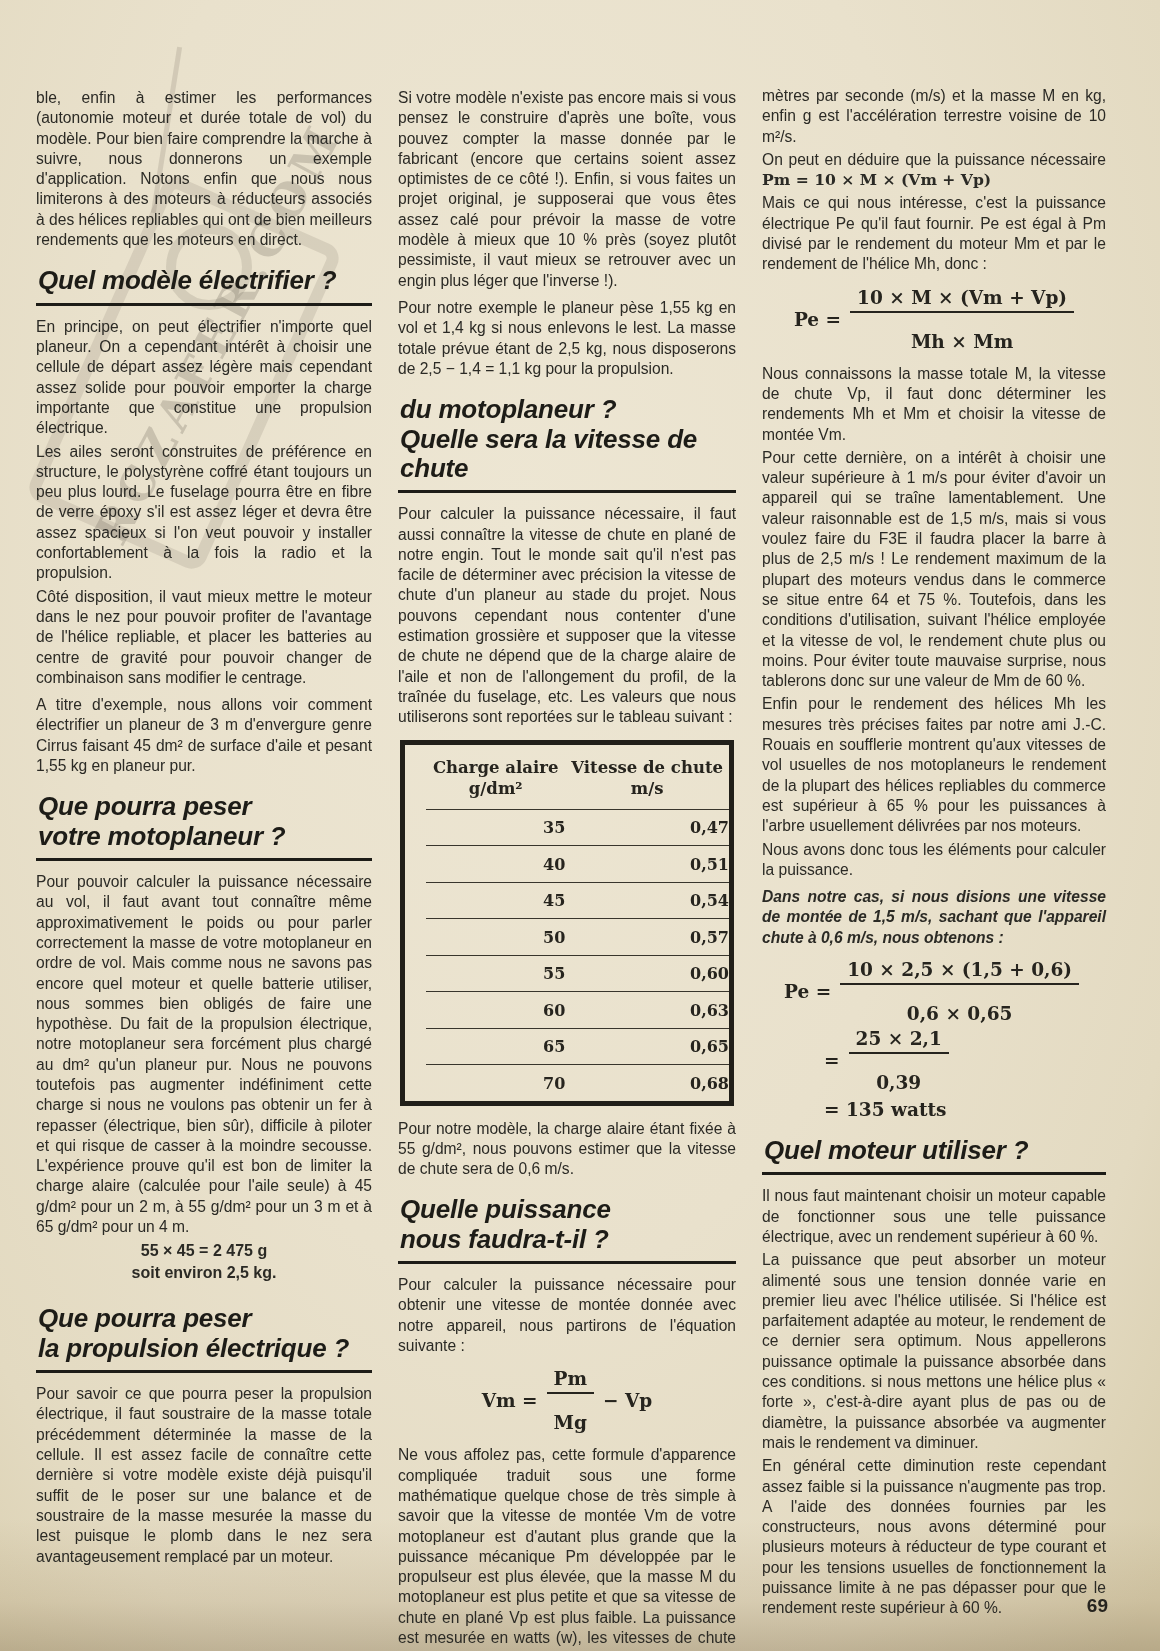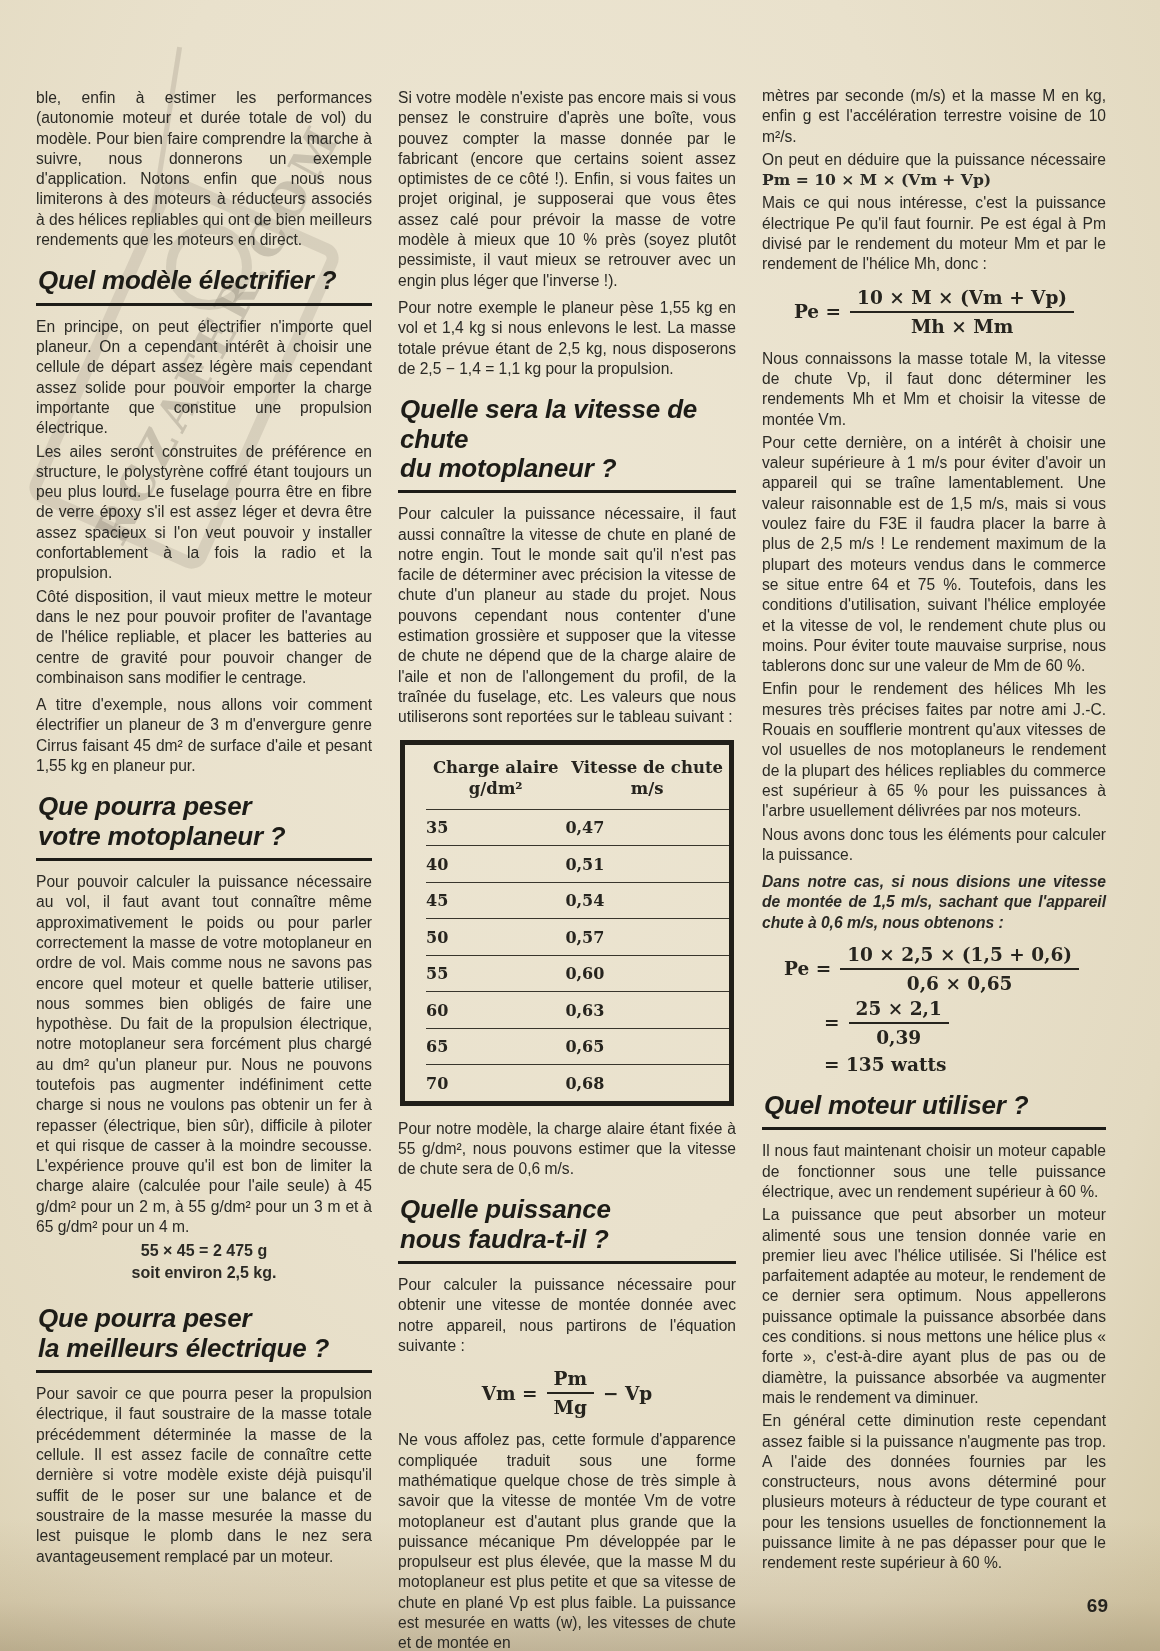--- a/index.html
+++ b/index.html
@@ -46,30 +46,30 @@
   .sinktable{
     margin:12px 2px 13px 2px;
     border:5px solid #211f19;
     font-family:"DejaVu Serif", serif;
     font-weight:bold;color:#26241e;padding-left:21px;
   }
   .trow{display:grid;grid-template-columns:46% 54%;}
   .thead{padding:12px 0 10px 0;}
   .thead .cell{text-align:center;font-size:16.5px;line-height:21px;}
   .trow.data{border-top:1.6px solid #38352c;}
-  .trow.data .cell{text-align:left;font-size:16px;padding:8.5px 0 8px 0;}
+  .trow.data .cell{text-align:right;font-size:16px;padding:8.5px 0 8px 0;}
   
   .formula{
     display:flex;justify-content:center;align-items:center;gap:9px;
     font-family:"DejaVu Serif", serif;font-weight:bold;color:#26241e;
     font-size:18.5px;margin:12px 0 12px 0;
   }
   .frac{display:inline-block;text-align:center;}
   .frac .num{padding:0 7px 3px 7px;}
-  .frac .den{border-top:2.5px solid #26241e;padding:3px 7px 0 7px;}
+  .frac .den{border-top:2.5px solid #26241e;padding:18px 7px 0 7px;}
   .calcblock{font-family:"DejaVu Serif", serif;font-weight:bold;color:#26241e;font-size:18.5px;margin:10px 0 8px 0;}
   .calcrow{display:flex;align-items:center;gap:9px;margin-bottom:4px;}
   .calcrow.r1{margin-left:22px;}
   .calcrow.r2{margin-left:62px;}
   .calcrow.r3{margin-left:62px;margin-top:6px;}
   
   .pagenum{position:absolute;right:52px;bottom:34px;font-weight:bold;font-size:19px;color:#26241e;z-index:1;}
 </style>
 </head>
 <body>
@@ -96,31 +96,31 @@
       <div>Que pourra peser</div>
       <div>votre motoplaneur ?</div>
     </div>
     <p class="body">Pour pouvoir calculer la puissance nécessaire au vol, il faut avant tout connaître même approximativement le poids ou pour parler correctement la masse de votre motoplaneur en ordre de vol. Mais comme nous ne savons pas encore quel moteur et quelle batterie utiliser, nous sommes bien obligés de faire une hypothèse. Du fait de la propulsion électrique, notre motoplaneur sera forcément plus chargé au dm² qu'un planeur pur. Nous ne pouvons toutefois pas augmenter indéfiniment cette charge si nous ne voulons pas obtenir un fer à repasser (électrique, bien sûr), difficile à piloter et qui risque de casser à la moindre secousse. L'expérience prouve qu'il est bon de limiter la charge alaire (calculée pour l'aile seule) à 45 g/dm² pour un 2 m, à 55 g/dm² pour un 3 m et à 65 g/dm² pour un 4 m.</p>
     <div class="centercalc">
       <div>55 × 45 = 2 475 g</div>
       <div>soit environ 2,5 kg.</div>
     </div>
     <div class="heading">
       <div>Que pourra peser</div>
-      <div>la meilleurs électrique ?</div>
+      <div>la propulsion électrique ?</div>
     </div>
     <p class="body">Pour savoir ce que pourra peser la propulsion électrique, il faut soustraire de la masse totale précédemment déterminée la masse de la cellule. Il est assez facile de connaître cette dernière si votre modèle existe déjà puisqu'il suffit de le poser sur une balance et de soustraire de la masse mesurée la masse du lest puisque le plomb dans le nez sera avantageusement remplacé par un moteur.</p>
   </div>
 
   <div class="col col2">
     <p class="body">Si votre modèle n'existe pas encore mais si vous pensez le construire d'après une boîte, vous pouvez compter la masse donnée par le fabricant (encore que certains soient assez optimistes de ce côté !). Enfin, si vous faites un projet original, je supposerai que vous êtes assez calé pour prévoir la masse de votre modèle à mieux que 10 % près (soyez plutôt pessimiste, il vaut mieux se retrouver avec un engin plus léger que l'inverse !).</p>
     <p class="body lead">Pour notre exemple le planeur pèse 1,55 kg en vol et 1,4 kg si nous enlevons le lest. La masse totale prévue étant de 2,5 kg, nous disposerons de 2,5 − 1,4 = 1,1 kg pour la propulsion.</p>
     <div class="heading">
+      <div>du motoplaneur ?</div>
       <div>Quelle sera la vitesse de chute</div>
-      <div>du motoplaneur ?</div>
     </div>
     <p class="body">Pour calculer la puissance nécessaire, il faut aussi connaître la vitesse de chute en plané de notre engin. Tout le monde sait qu'il n'est pas facile de déterminer avec précision la vitesse de chute d'un planeur au stade du projet. Nous pouvons cependant nous contenter d'une estimation grossière et supposer que la vitesse de chute ne dépend que de la charge alaire de l'aile et non de l'allongement du profil, de la traînée du fuselage, etc. Les valeurs que nous utiliserons sont reportées sur le tableau suivant :</p>
 
     <div class="sinktable">
       <div class="trow thead">
         <div class="cell">
           <div>Charge alaire</div>
           <div>g/dm²</div>
         </div>
         <div class="cell">

